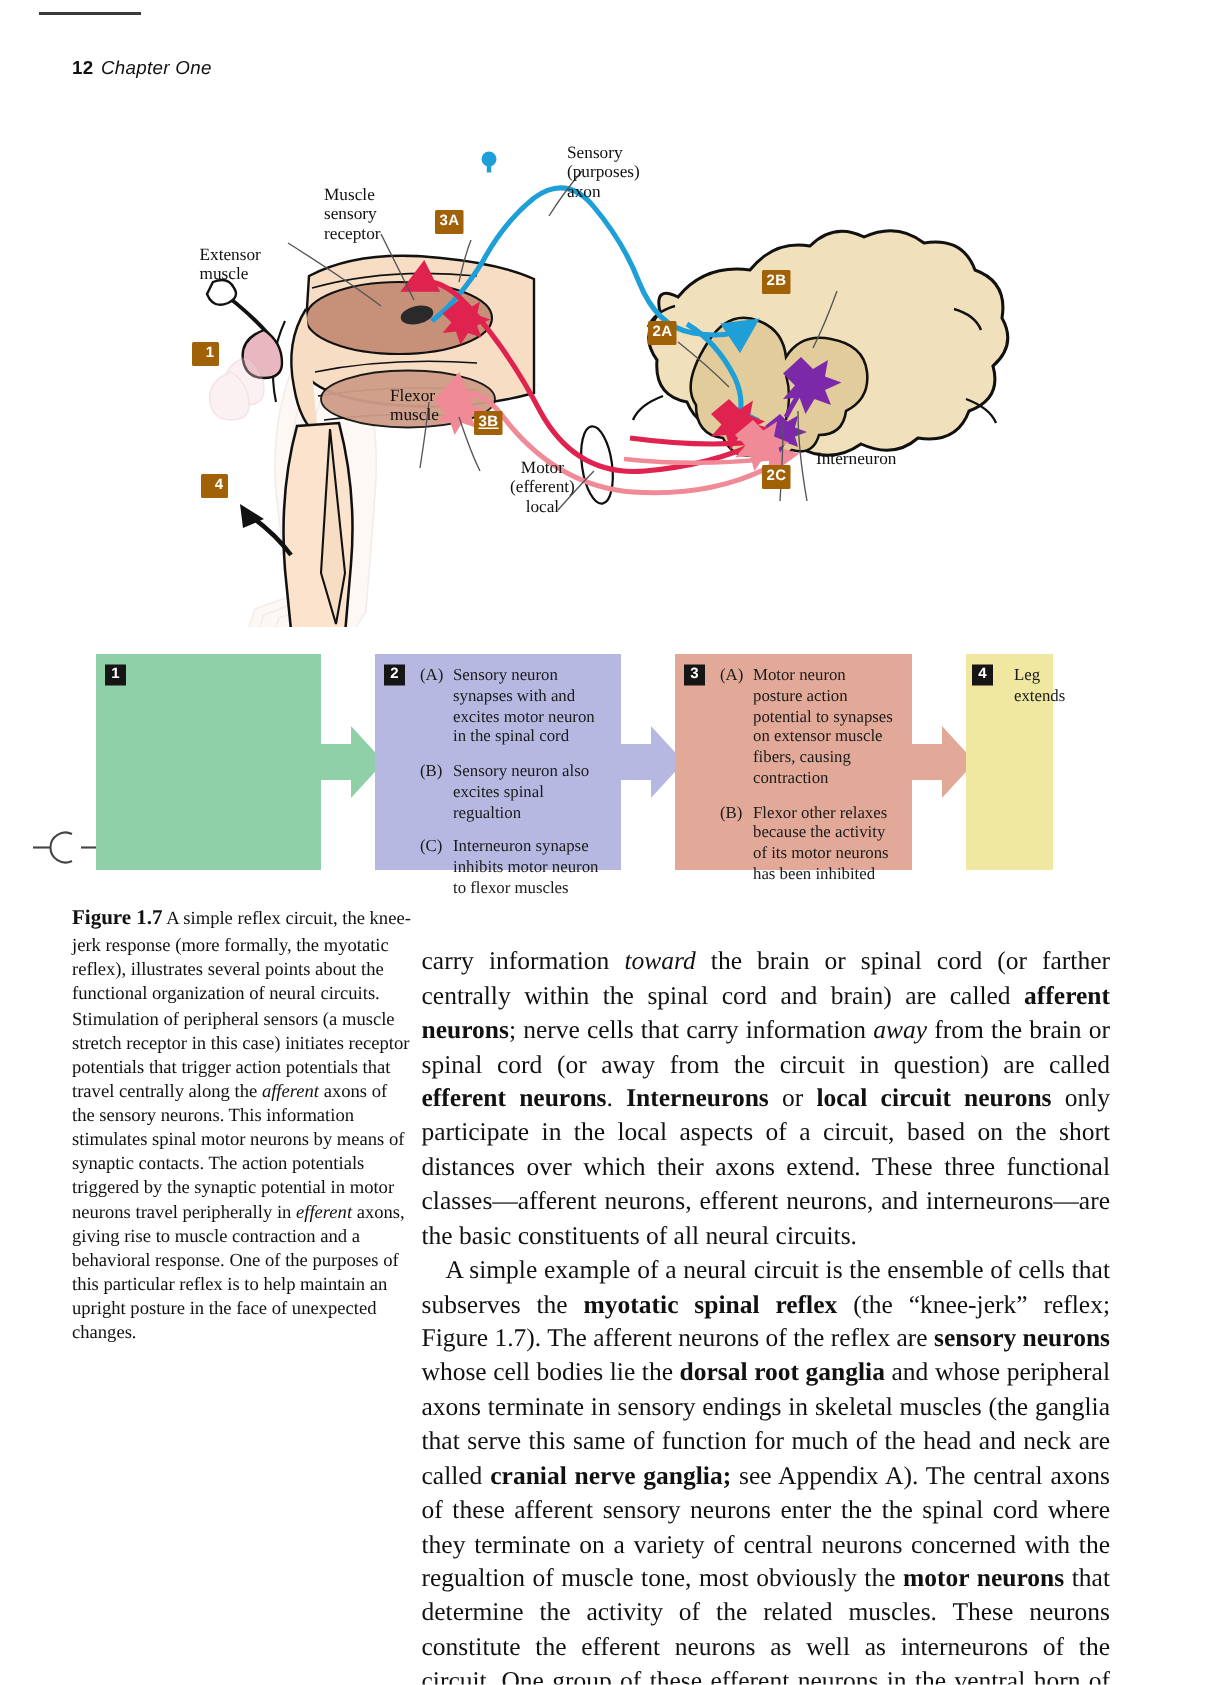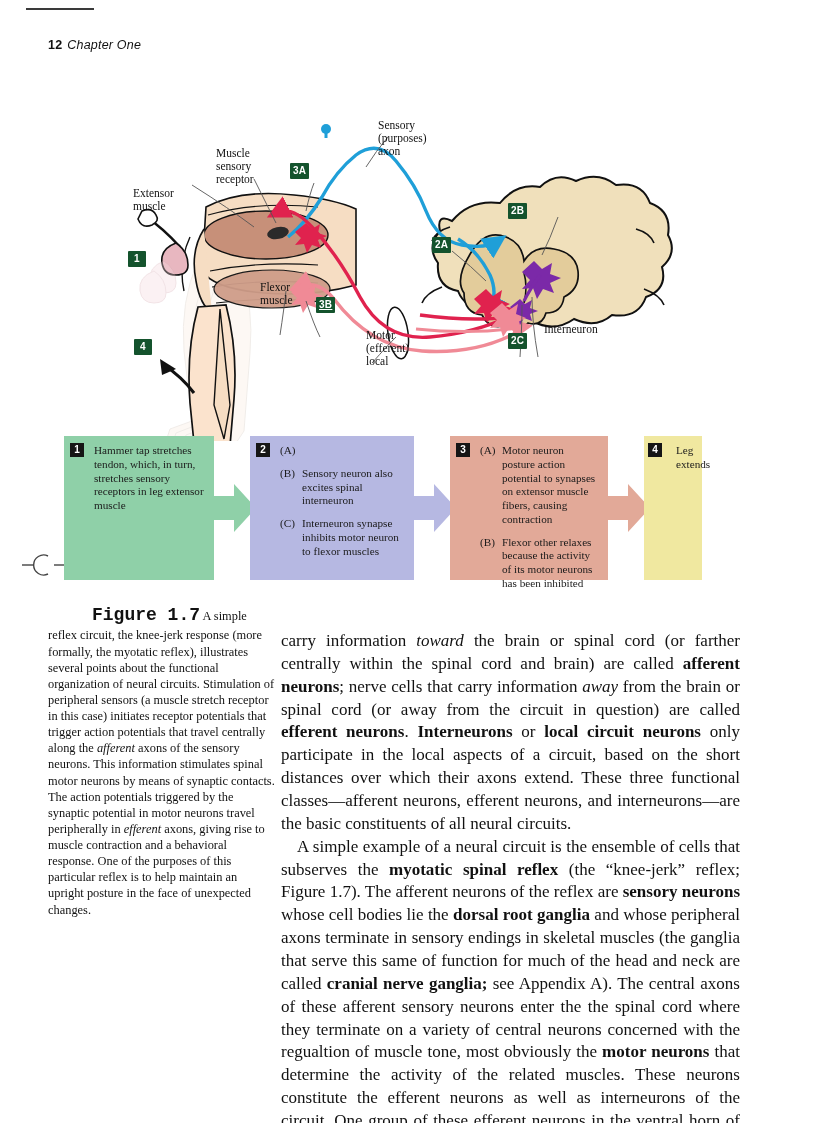--- a/index.html
+++ b/index.html
@@ -17,26 +17,26 @@
   .mark-top{position:absolute;left:26px;top:8px;width:68px;height:0;border-top:2px solid #3a3a3a;}
   .mark-right{position:absolute;right:6px;top:538px;width:0;height:58px;border-left:1.5px solid #3a3a3a;}
   .mark-left{position:absolute;left:22px;top:552px;width:44px;height:26px;}
 
   
   .runhead{position:absolute;left:48px;top:38px;font-size:12.5px;letter-spacing:.2px;}
   .runhead .pg{font-family:"Liberation Sans",sans-serif;font-weight:bold;font-size:12.5px;}
   .runhead .ch{font-family:"Liberation Sans",sans-serif;font-style:italic;font-size:12.5px;margin-left:5px;}
 
   
-  .figure-art{position:absolute;left:120px;top:88px;width:560px;height:330px;margin-top:23px;}
+  .figure-art{position:absolute;left:120px;top:88px;width:560px;height:330px;}
   .figure-art svg{display:block;}
 
   .artlabel{position:absolute;font-family:"Liberation Serif",serif;font-size:11.5px;color:#111;line-height:1.12;}
-  .chip{position:absolute;background:#14532d;color:#fff;font-family:"Liberation Sans",sans-serif;
-        font-weight:bold;font-size:10px;line-height:14px;text-align:center;
+  .chip{position:absolute;background:#a16207;color:#fff;font-family:"Liberation Sans",sans-serif;
+        font-weight:bold;font-size:10px;line-height:14px;text-align:right;
         padding:1px 3px;min-width:12px;border-radius:1px;letter-spacing:.3px;}
 
   
   .flow{position:absolute;left:64px;top:436px;width:640px;height:144px;}
   .fbox{position:absolute;top:0;height:144px;box-sizing:border-box;padding:8px 10px 6px 30px;}
   .fbox.green{background:#8fd0a8;}
   .fbox.lav{background:#b6b8e2;}
   .fbox.salmon{background:#e2a998;}
   .fbox.yellow{background:#f0e8a0;}
   .fnum{position:absolute;left:6px;top:7px;background:#151515;color:#fff;
@@ -44,21 +44,21 @@
         width:14px;height:14px;line-height:14px;text-align:center;}
   .ftext{font-size:11.2px;line-height:1.23;color:#1a1a1a;}
   .fitem{display:flex;margin-bottom:9px;}
   .fitem .tag{width:22px;flex:0 0 22px;}
   .fitem .bdy{flex:1;}
   .arrow{position:absolute;top:44px;width:46px;height:56px;}
 
   
   .caption{position:absolute;left:48px;top:604px;width:228px;
            font-size:12.4px;line-height:1.30;text-align:left;}
-  .caption b{font-family:Liberation Mono, monospace;font-weight:bold;font-size:18px;margin-left:44px;}
+  .caption b{font-family:Liberation Serif, serif;font-weight:bold;font-size:14px;}
   .caption i{font-style:italic;}
 
   .body{position:absolute;left:281px;top:630px;width:459px;font-size:17px;line-height:1.345;}
   .body p{margin:0;text-align:justify;}
   .body p.ind{text-indent:16px;}
   .body b{font-weight:bold;}
   .body i{font-style:italic;}
 </style>
 </head>
 <body>
@@ -211,21 +211,21 @@
       <div>receptor</div>
     </div>
     <div class="artlabel" style="left:13px;top:76px;">
       <div>Extensor</div>
       <div>muscle</div>
     </div>
     <div class="artlabel" style="left:140px;top:170px;">
       <div>Flexor</div>
       <div>muscle</div>
     </div>
-    <div class="artlabel" style="left:246px;top:218px;">
+    <div class="artlabel" style="left:220px;top:218px;text-align:center;">
       <div>Motor</div>
       <div>(efferent)</div>
       <div>local</div>
     </div>
     <div class="artlabel" style="left:424px;top:212px;">
       <div>Interneuron</div>
     </div>
 
     <div class="chip" style="left:8px;top:140px;">1</div>
     <div class="chip" style="left:170px;top:52px;">3A</div>
@@ -233,39 +233,35 @@
     <div class="chip" style="left:312px;top:126px;">2A</div>
     <div class="chip" style="left:388px;top:92px;">2B</div>
     <div class="chip" style="left:388px;top:222px;">2C</div>
     <div class="chip" style="left:14px;top:228px;">4</div>
   </div>
 
   <div class="flow">
 
     <div class="fbox green" style="left:0;width:150px;">
       <div class="fnum">1</div>
-      <div class="ftext">
-        <div class="fitem">
-            <div class="bdy">Hammer tap stretches tendon, which, in turn, stretches sensory receptors in leg extensor muscle</div>
-          </div>
-      </div>
     </div>
     <svg class="arrow" style="left:146px;" viewBox="0 0 46 56">
       <path d="M0 16 L24 16 L24 4 L46 28 L24 52 L24 40 L0 40 Z" fill="#8fd0a8"></path>
     </svg>
 
     <div class="fbox lav" style="left:186px;width:164px;">
       <div class="fnum">2</div>
       <div class="ftext">
         <div class="fitem">
           <div class="tag">(A)</div>
+          <div class="bdy">Sensory neuron synapses with and excites motor neuron in the spinal cord</div>
         </div>
         <div class="fitem">
           <div class="tag">(B)</div>
-          <div class="bdy">Sensory neuron also excites spinal interneuron</div>
+          <div class="bdy">Sensory neuron also excites spinal regualtion</div>
         </div>
         <div class="fitem">
           <div class="tag">(C)</div>
           <div class="bdy">Interneuron synapse inhibits motor neuron to flexor muscles</div>
         </div>
       </div>
     </div>
     <svg class="arrow" style="left:346px;" viewBox="0 0 46 56">
       <path d="M0 16 L24 16 L24 4 L46 28 L24 52 L24 40 L0 40 Z" fill="#b6b8e2"></path>
     </svg>

